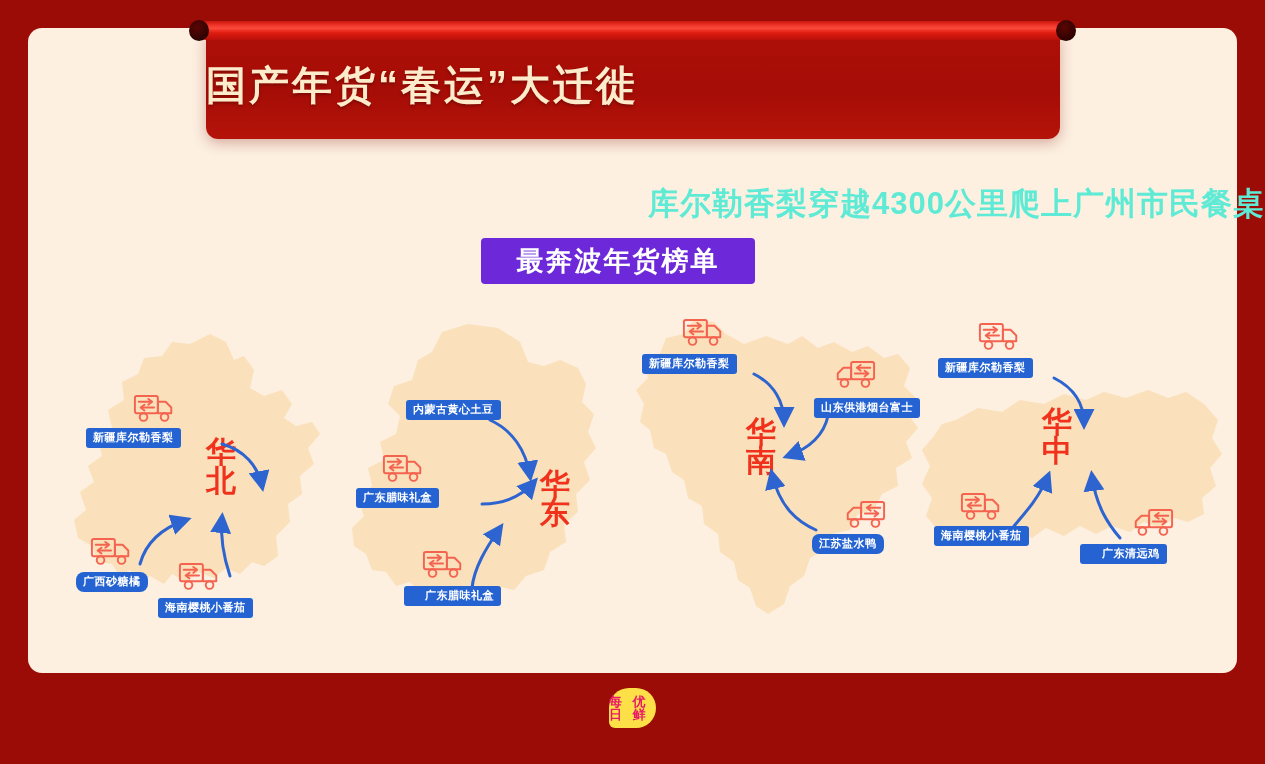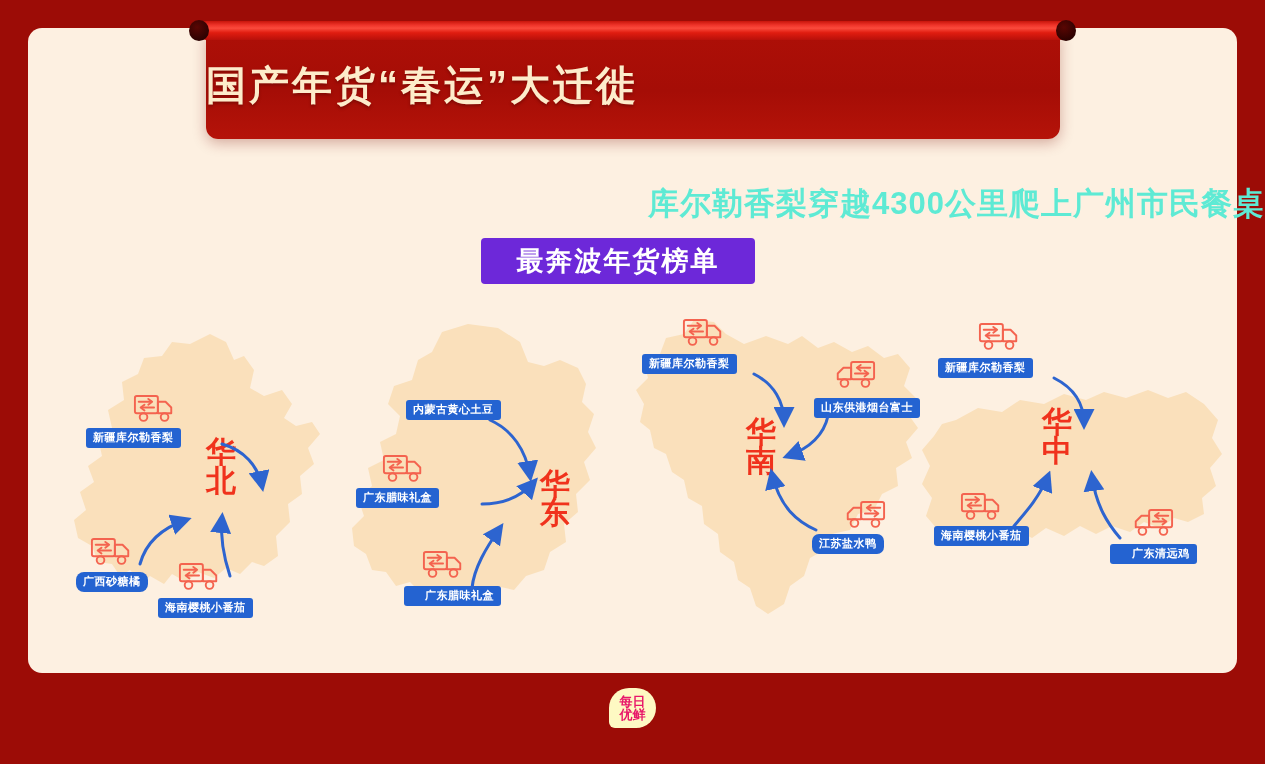--- a/index.html
+++ b/index.html
@@ -134,24 +134,24 @@
 
   
   #footer {
     position: absolute;
     left: 0; top: 688px; width: 1265px;
     display: flex; align-items: center; justify-content: center;
     gap: 9px;
   }
   #logo-badge {
     width: 47px; height: 40px;
-    background: #fef9c3;
+    background: #fde047;
     border-radius: 20px 20px 20px 6px;
-    display: flex; flex-direction: column;
-    align-items: center; justify-content: center;
+    display: flex; flex-direction: row;
+    align-items: center; 
     line-height: 1.02;
   }
   .logo-badge-line {
     color: #e8186a;
     font-size: 13px;
     font-weight: bold;
     letter-spacing: 0;
   }
   #logo-word {
     color: #fdf0e1;
@@ -463,21 +463,21 @@
         <rect x="2" y="4" width="24" height="18" rx="2"></rect>
         <path d="M26,10 h8 l6,6 v6 h-14 z"></path>
         <circle cx="11" cy="26" r="4"></circle>
         <circle cx="33" cy="26" r="4"></circle>
         <path d="M6,10 h13"></path>
           <path d="M16,7 l4,3 l-4,3"></path>
         <path d="M22,16 h-13"></path>
           <path d="M12,13 l-4,3 l4,3"></path>
       </g>
     </svg>
-    <div class="tag" style="left:194px; top:236px;padding-left:22px;">广东清远鸡</div>
+    <div class="tag" style="left:164px; top:236px;padding-left:22px;">广东清远鸡</div>
     <svg class="arrow" style="left:150px; top:160px;" width="64" height="76">
       <defs>
           <marker id="ah12" markerWidth="7" markerHeight="7" refX="5" refY="3.5" orient="auto">
         <path d="M0,0 L7,3.5 L0,7 z" fill="#2d64cf"></path>
           </marker>
         </defs>
       <path d="M54,70 C42,56 30,38 26,8" stroke="#2d64cf" stroke-width="3" fill="none" stroke-linecap="round" marker-end="url(#ah12)"></path>
     </svg>
   </div>
 

